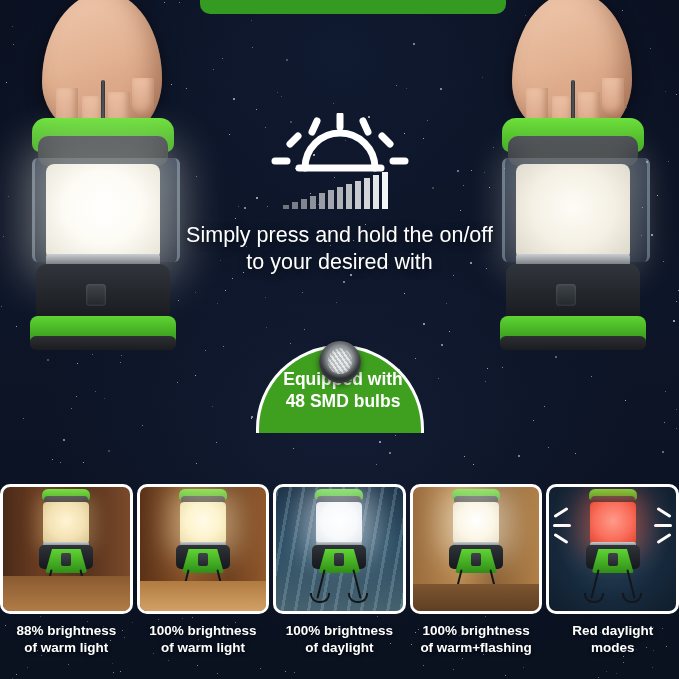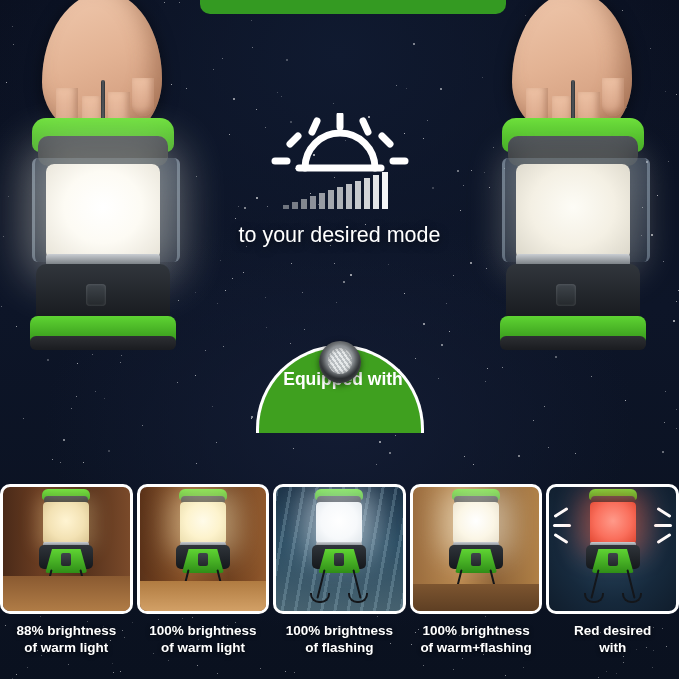--- a/index.html
+++ b/index.html
@@ -538,26 +538,28 @@
       <rect x="81" y="71" width="6" height="25" fill="#babdc2"></rect>
       <rect x="90" y="68" width="6" height="28" fill="#c6c9cd"></rect>
       <rect x="99" y="65" width="6" height="31" fill="#d3d5d8"></rect>
       <rect x="108" y="62" width="6" height="34" fill="#e3e5e7"></rect>
       <rect x="117" y="59" width="6" height="37" fill="#f4f5f6"></rect>
       <polygon points="14,96 123,58 123,96" fill="none"></polygon>
     </g>
   </svg>
 
   <div class="caption">
-    <div>to your desired mode</div>
+    <div>Simply press and hold the on/off</div>
+    <div>to your desired with</div>
   </div>
 
   <div class="badge">
     <div class="badge-text">
       <div>Equipped with</div>
+      <div>48 SMD bulbs</div>
     </div>
   </div>
   <div class="smd">
     <span class="lens"></span>
   </div>
 
 
   <div class="thumbs">
 
     <div class="thumb bg-wood-dark">
@@ -665,25 +667,25 @@
     <div>
       <span>88% brightness</span><br>
       <span>of warm light</span>
     </div>
     <div>
       <span>100% brightness</span><br>
       <span>of warm light</span>
     </div>
     <div>
       <span>100% brightness</span><br>
-      <span>of flashing</span>
+      <span>of daylight</span>
     </div>
     <div>
       <span>100% brightness</span><br>
       <span>of warm+flashing</span>
     </div>
     <div>
-      <span>Red desired</span><br>
-      <span>with</span>
+      <span>Red daylight</span><br>
+      <span>modes</span>
     </div>
   </div>
 
 </div>
 
 </body></html>

